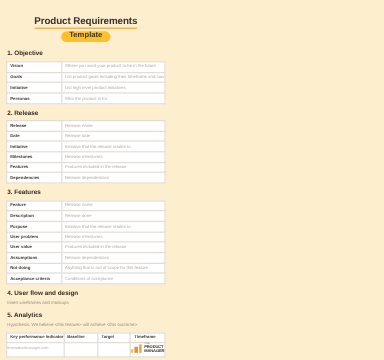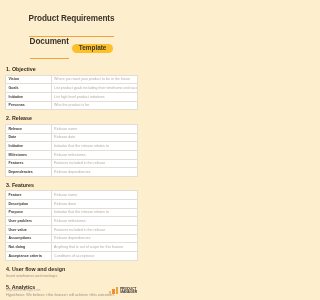--- a/index.html
+++ b/index.html
@@ -16,21 +16,21 @@
   }
 
   
   .title-wrap{text-align:center;margin:2px 0 7px 0;line-height:1.05;}
   .title-line{display:block;}
   .t-main{
     display:inline-block;
     font-size:8.2px;font-weight:700;letter-spacing:-0.1px;
     color:#3a322a;
     border-bottom:1.6px solid #f0a23c;
-    padding-bottom:12px;
+    padding-bottom:0;
   }
   .title-line2{display:flex;align-items:center;justify-content:center;gap:3px;margin-top:1px;}
   .badge{
     display:inline-block;
     background:#fbc02a;
     color:#40372c;
     font-size:6.4px;font-weight:700;
     padding:1.6px 7px;
     border-radius:50%/50%;
     border-radius:40px;
@@ -101,21 +101,20 @@
 </head>
 <body>
 
 <div class="page">
 
   <div class="title-wrap">
     <span class="title-line">
       <span class="t-main">Product Requirements</span>
     </span>
     <span class="title-line2">
-      <span class="t-main">Document</span>
       <span class="badge">Template</span>
     </span>
   </div>
 
   <div>
     <div class="sec-h">1. Objective</div>
     <table>
         <tbody>
       <tr>
         <td class="lbl">Vision</td>

